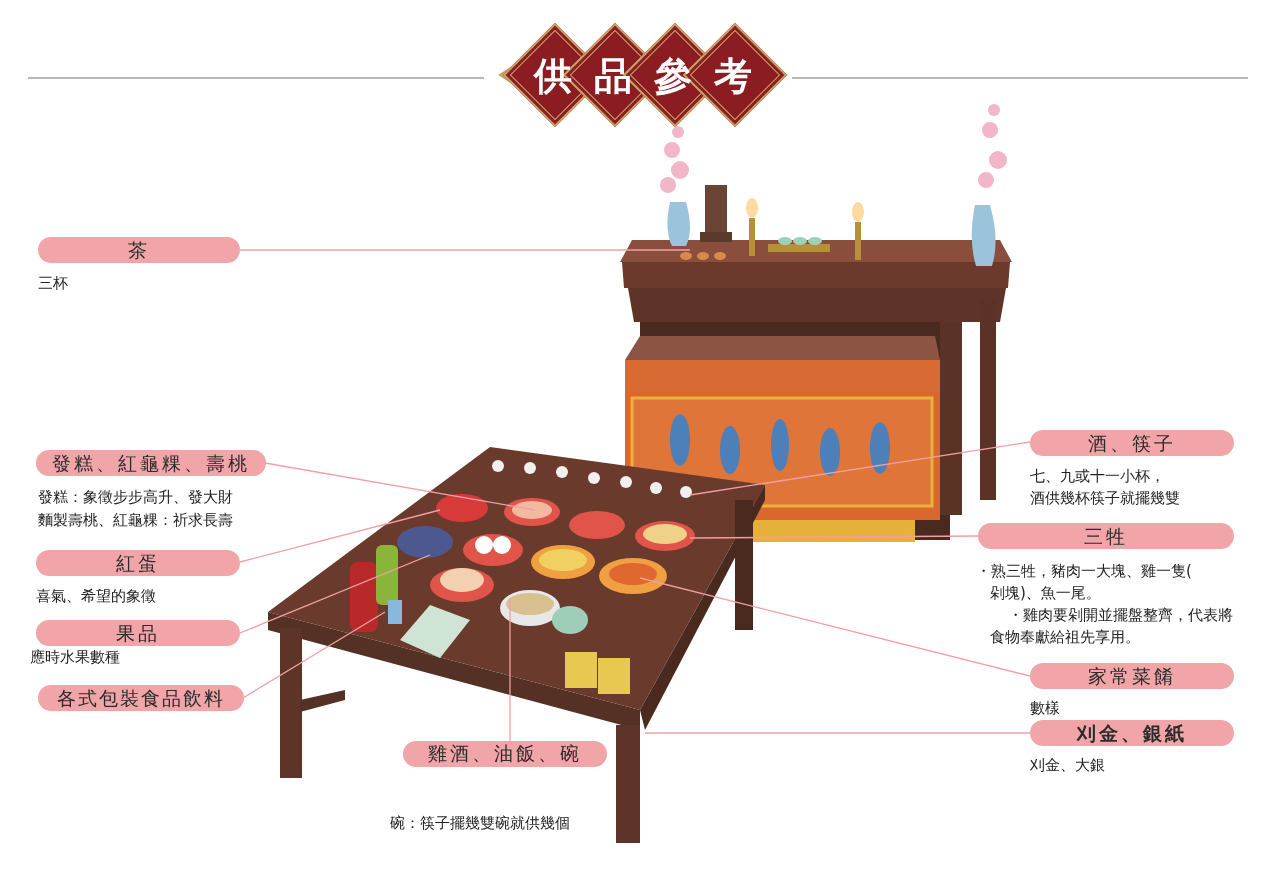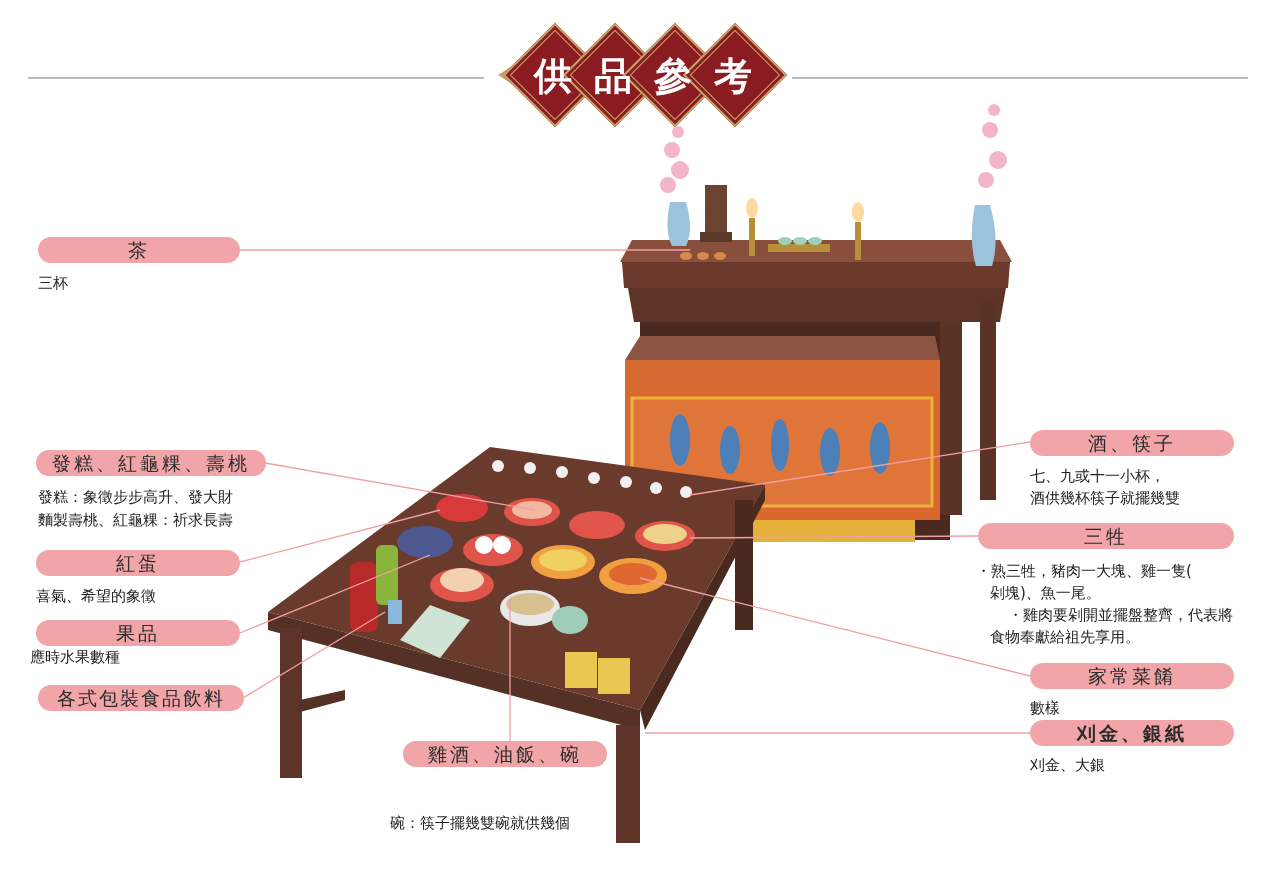--- a/index.html
+++ b/index.html
@@ -159,21 +159,21 @@
 <div class="desc" style="left:38px;top:509px;">麵製壽桃、紅龜粿：祈求長壽</div>
 
 <div class="pill" style="left:36px;top:550px;width:204px;">紅蛋</div>
 <div class="desc center" style="left:36px;top:585px;width:204px;">喜氣、希望的象徵</div>
 
 <div class="pill" style="left:36px;top:620px;width:204px;">果品</div>
 <div class="desc center" style="left:30px;top:646px;width:180px;">應時水果數種</div>
 
 <div class="pill" style="left:38px;top:685px;width:206px;letter-spacing:2px;">各式包裝食品飲料</div>
 
-<div class="pill" style="left:403px;top:741px;width:204px;">雞酒、油飯、碗</div>
+<div class="pill" style="left:403px;top:741px;width:204px;font-family:Liberation Serif, serif;">雞酒、油飯、碗</div>
 <div class="desc center" style="left:390px;top:778px;width:230px;margin-top:34px;">碗：筷子擺幾雙碗就供幾個</div>
 
 <div class="pill" style="left:1030px;top:430px;width:204px;">酒、筷子</div>
 <div class="desc center" style="left:1030px;top:465px;width:204px;">七、九或十一小杯，</div>
 <div class="desc center" style="left:1030px;top:487px;width:204px;">酒供幾杯筷子就擺幾雙</div>
 
 <div class="pill" style="left:978px;top:523px;width:256px;">三牲</div>
 <div class="desc" style="left:976px;top:560px;">・熟三牲，豬肉一大塊、雞一隻(</div>
 <div class="desc" style="left:990px;top:582px;">剁塊)、魚一尾。</div>
 <div class="desc" style="left:1008px;top:604px;">・雞肉要剁開並擺盤整齊，代表將</div>

